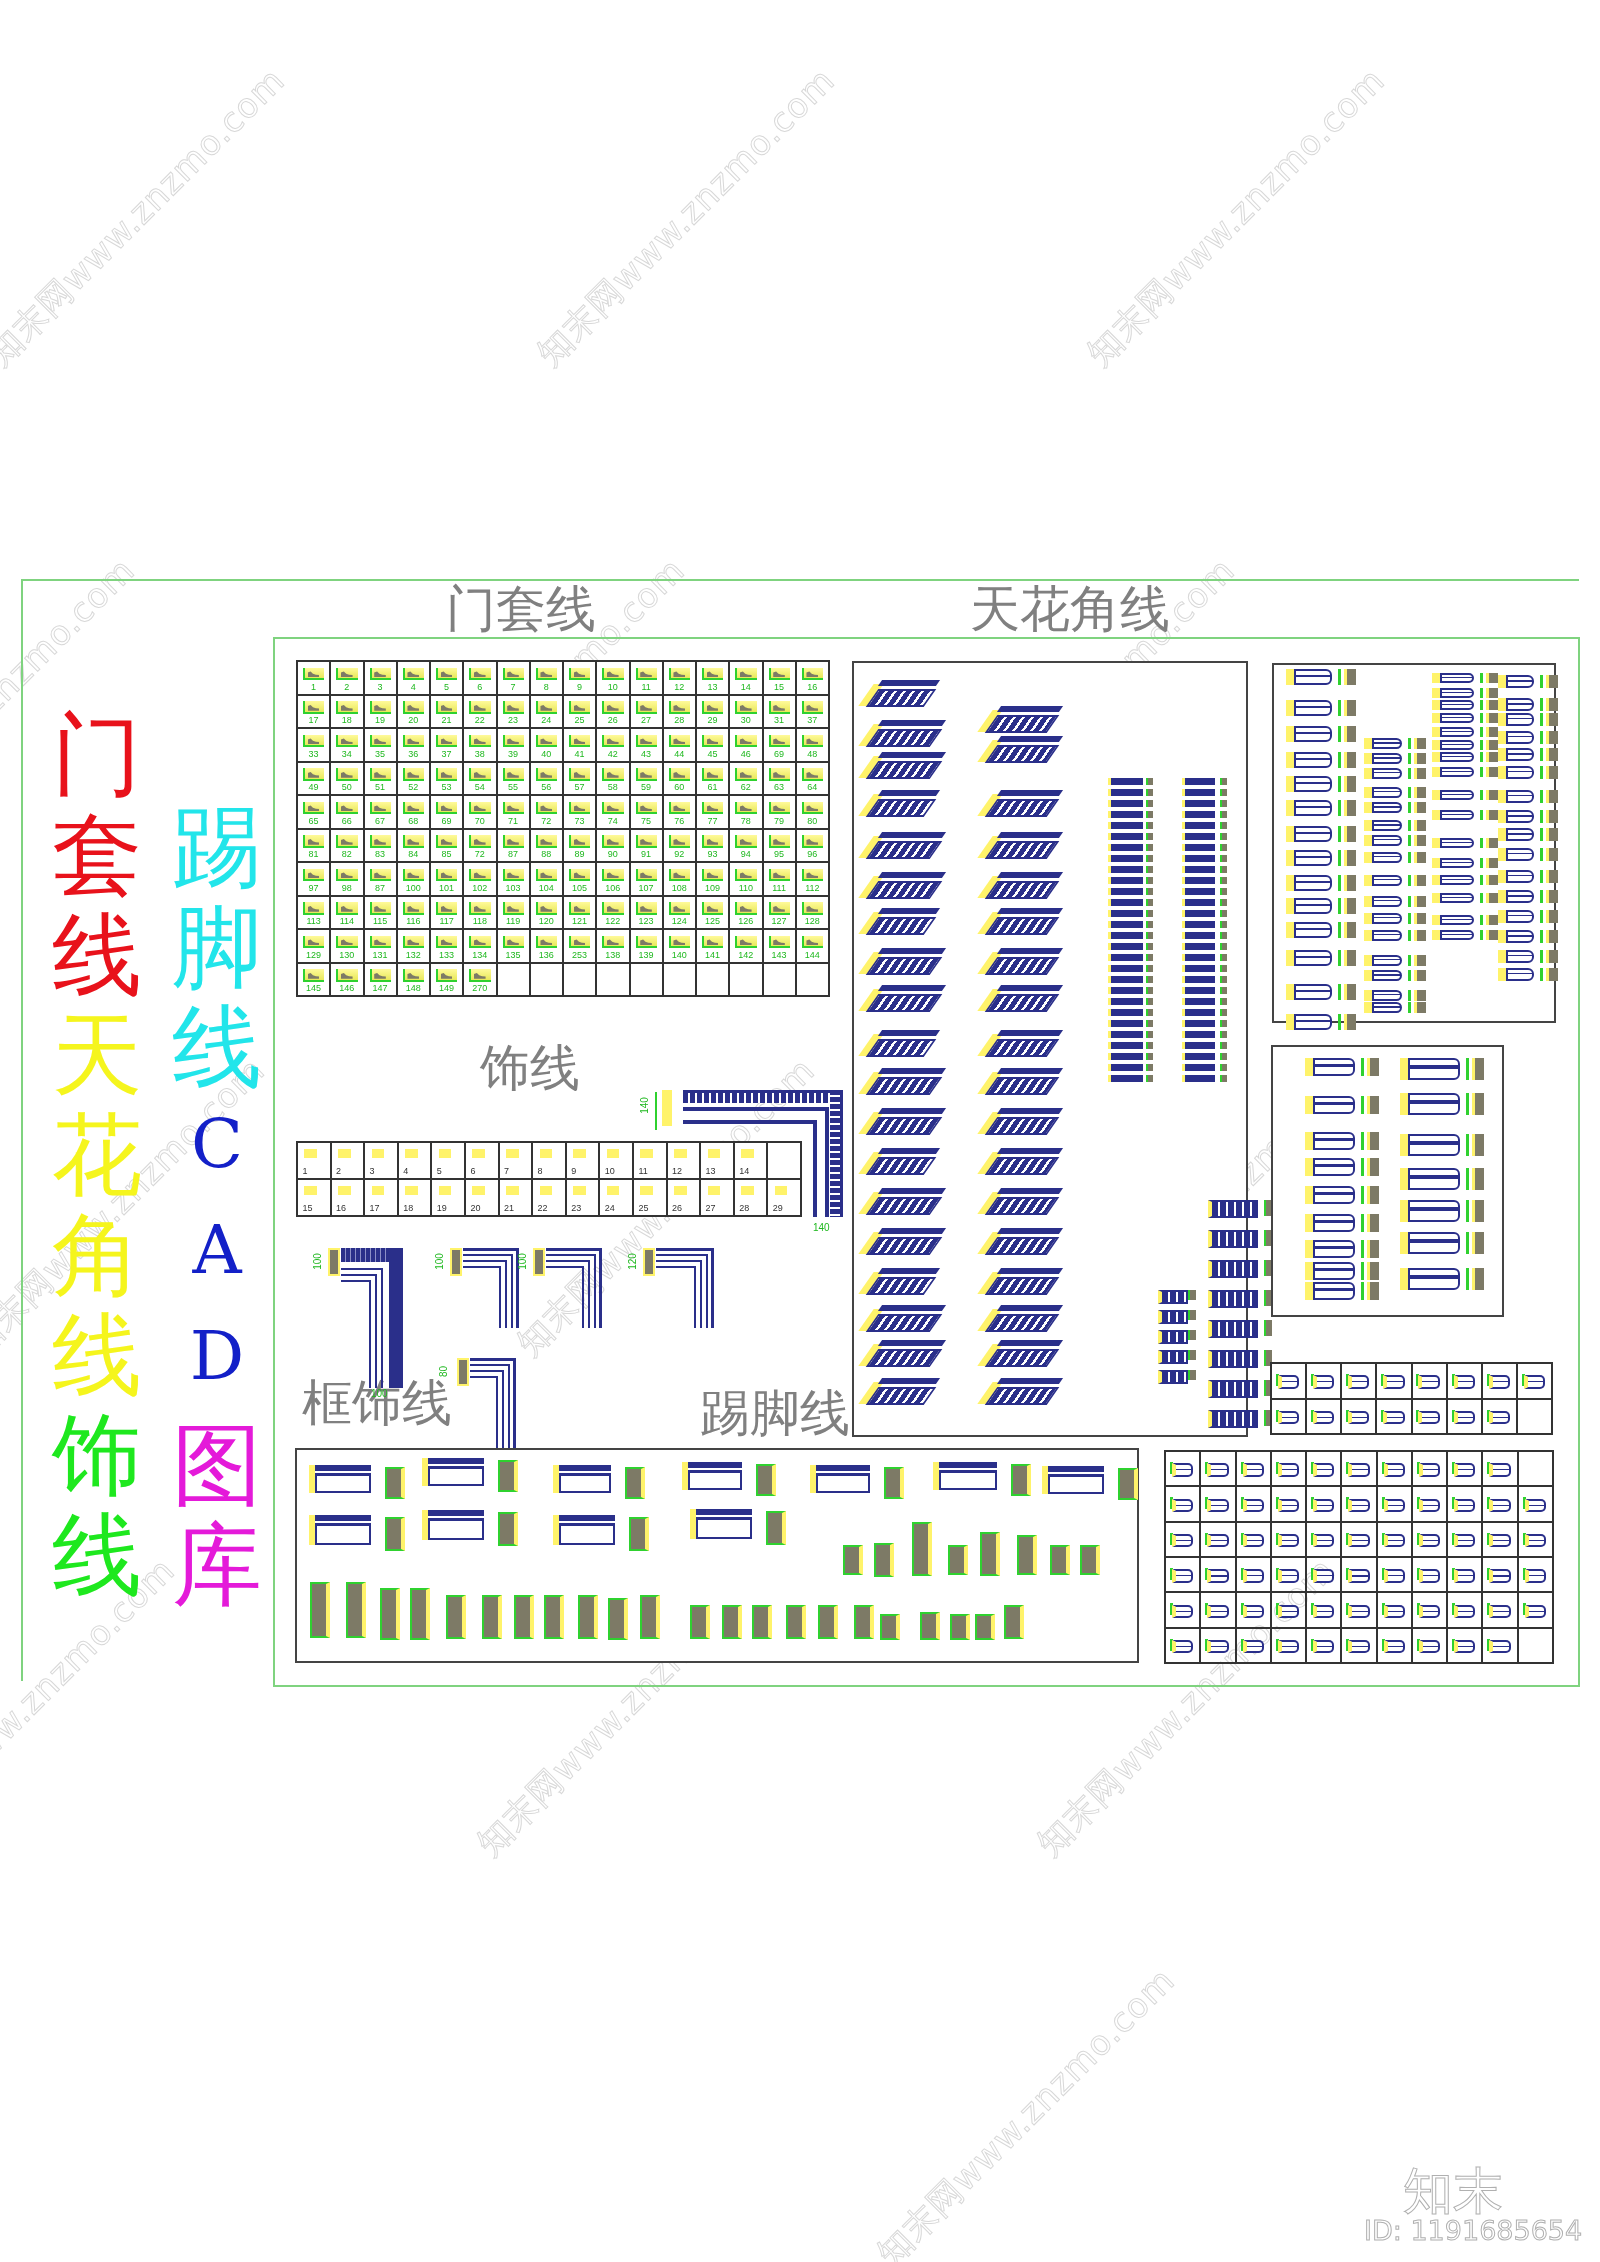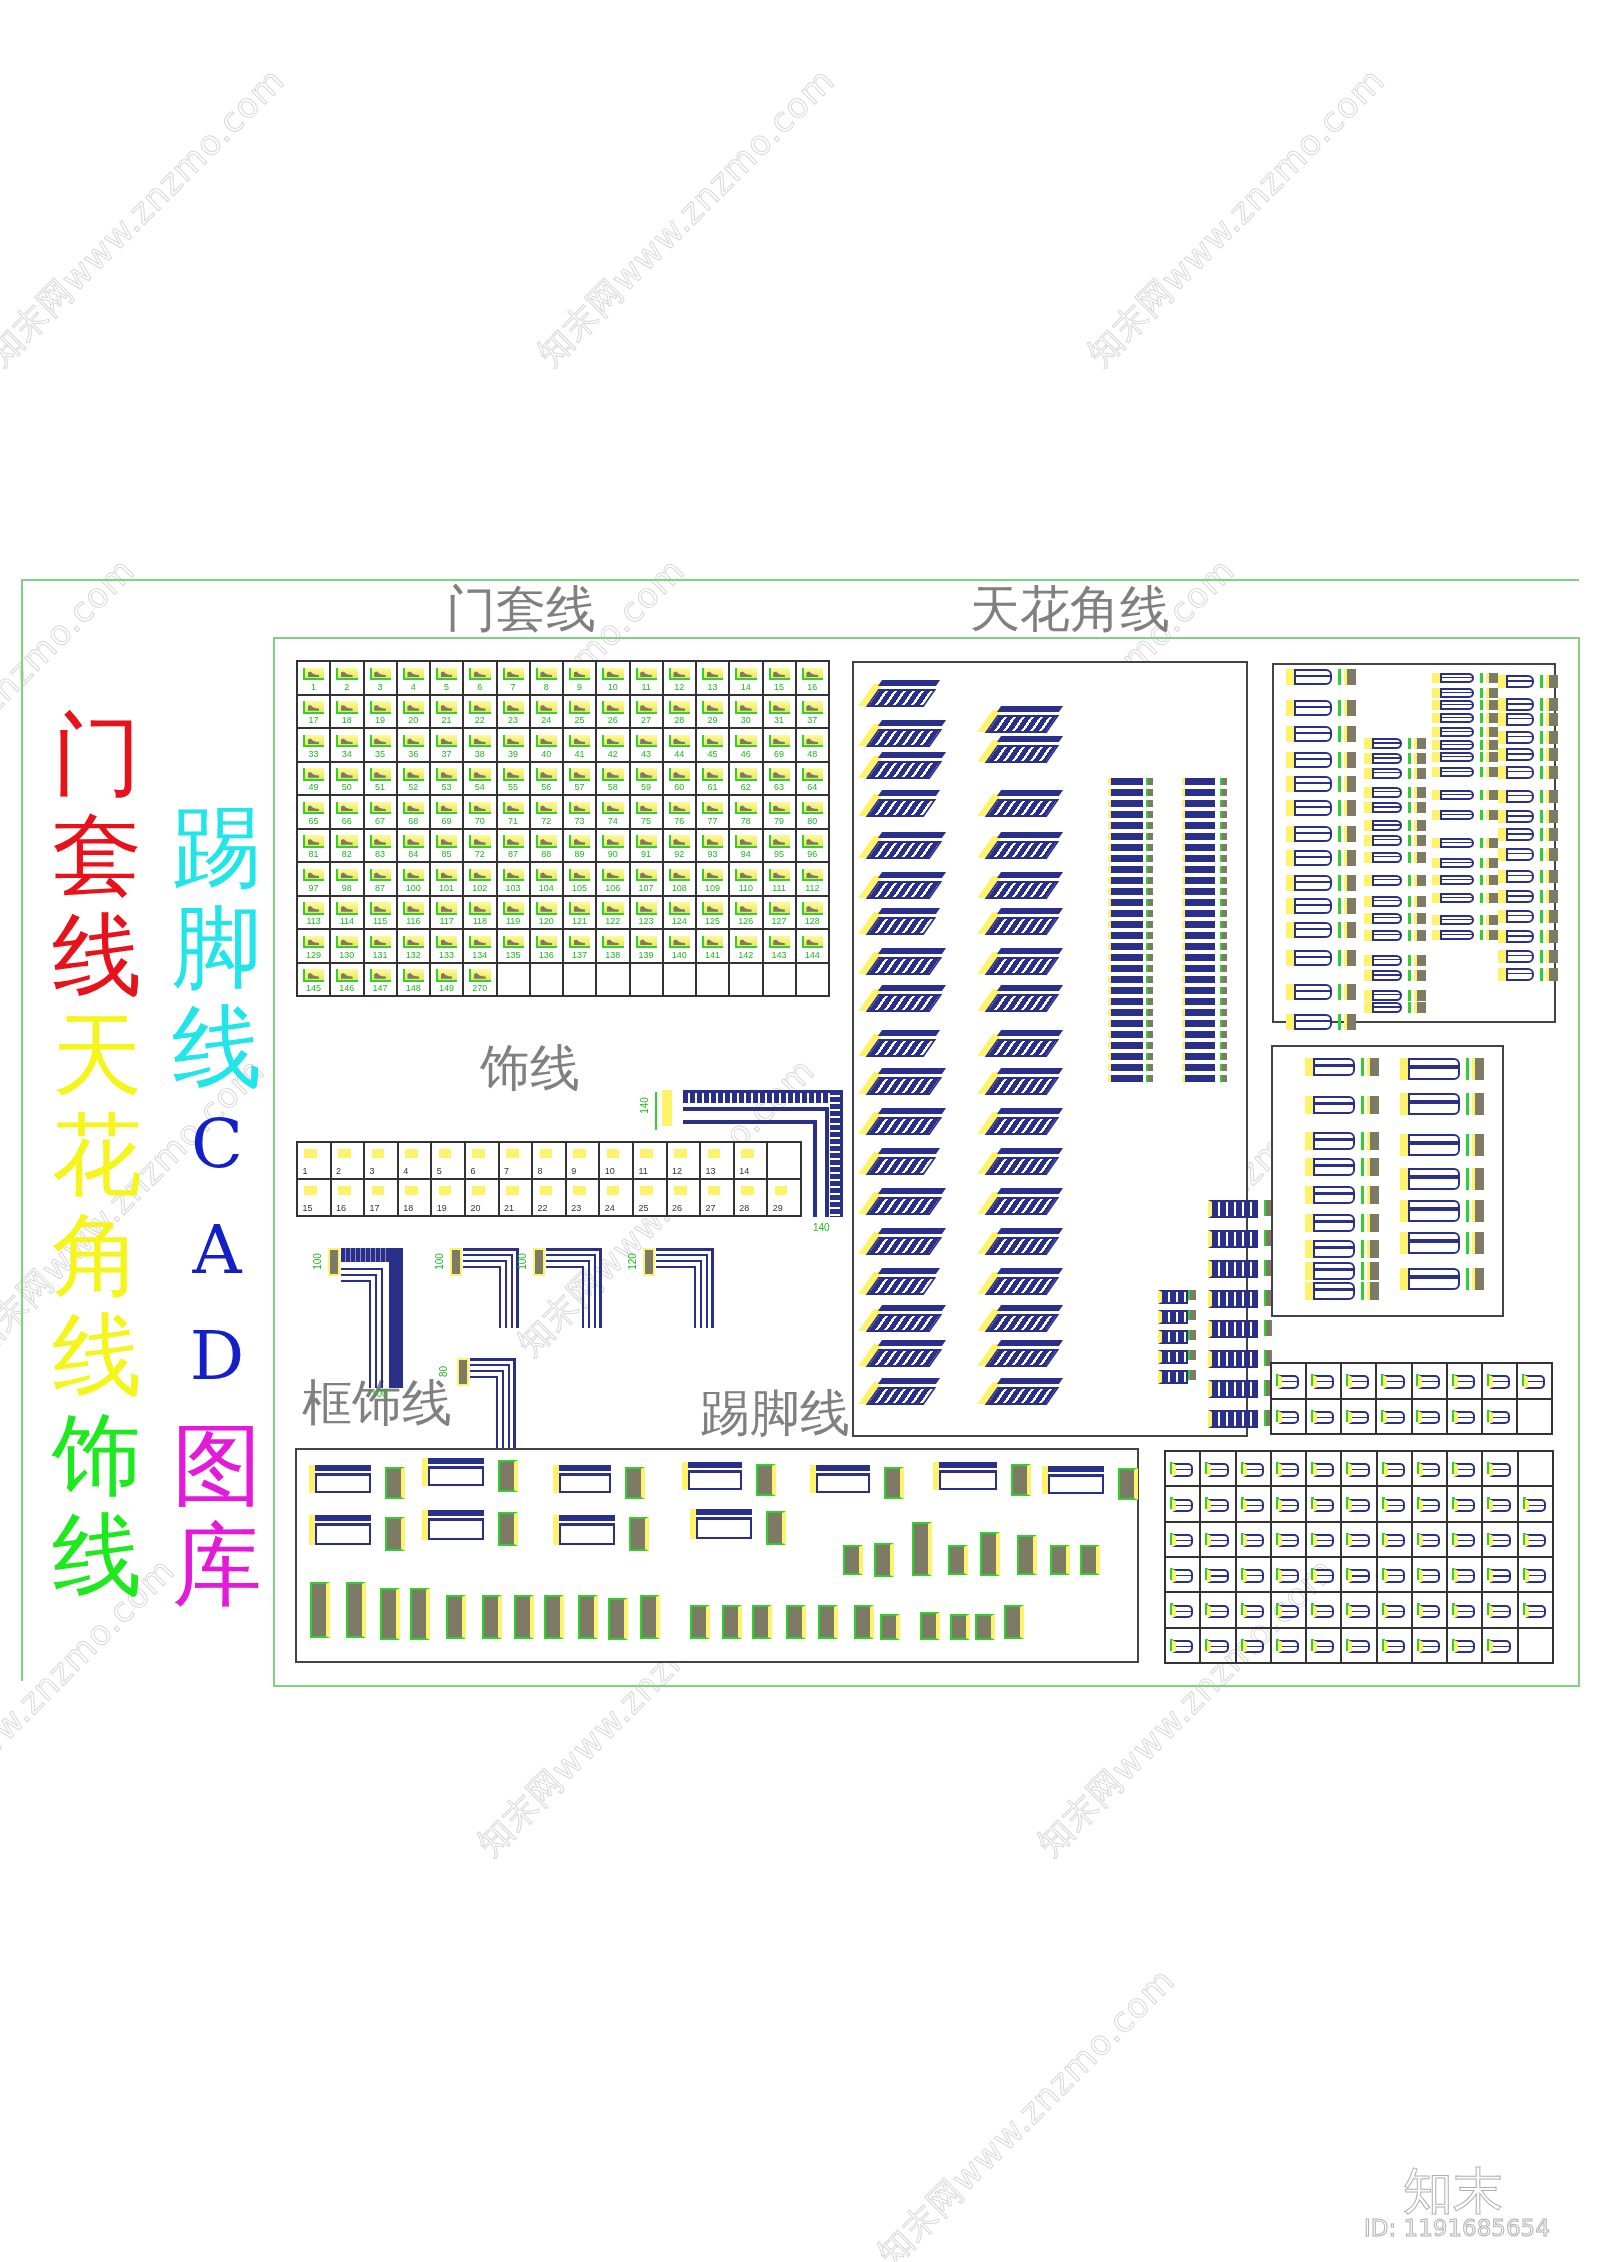--- a/index.html
+++ b/index.html
@@ -633,21 +633,21 @@
     <div class="cell">
       <div class="prof"></div>
       <div class="num">135</div>
     </div>
     <div class="cell">
       <div class="prof"></div>
       <div class="num">136</div>
     </div>
     <div class="cell">
       <div class="prof"></div>
-      <div class="num">137</div>
+      <div class="num">253</div>
     </div>
     <div class="cell">
       <div class="prof"></div>
       <div class="num">138</div>
     </div>
     <div class="cell">
       <div class="prof"></div>
       <div class="num">139</div>
     </div>
     <div class="cell">
@@ -2127,13 +2127,13 @@
       <i></i>
     </div>
     <div class="mc">
       <b></b>
       <i></i>
     </div>
     <div class="mc empty"></div>
   </div>
 
 <div class="brand" style="left:1403px;top:2158px;font-size:50px;">知末</div>
-<div class="brand" style="left:1364px;top:2215px;font-size:23px;">ID: 1191685654</div>
+<div class="brand" style="left:1364px;top:2215px;font-size:27px;">ID: 1191685654</div>
 
 </body></html>

